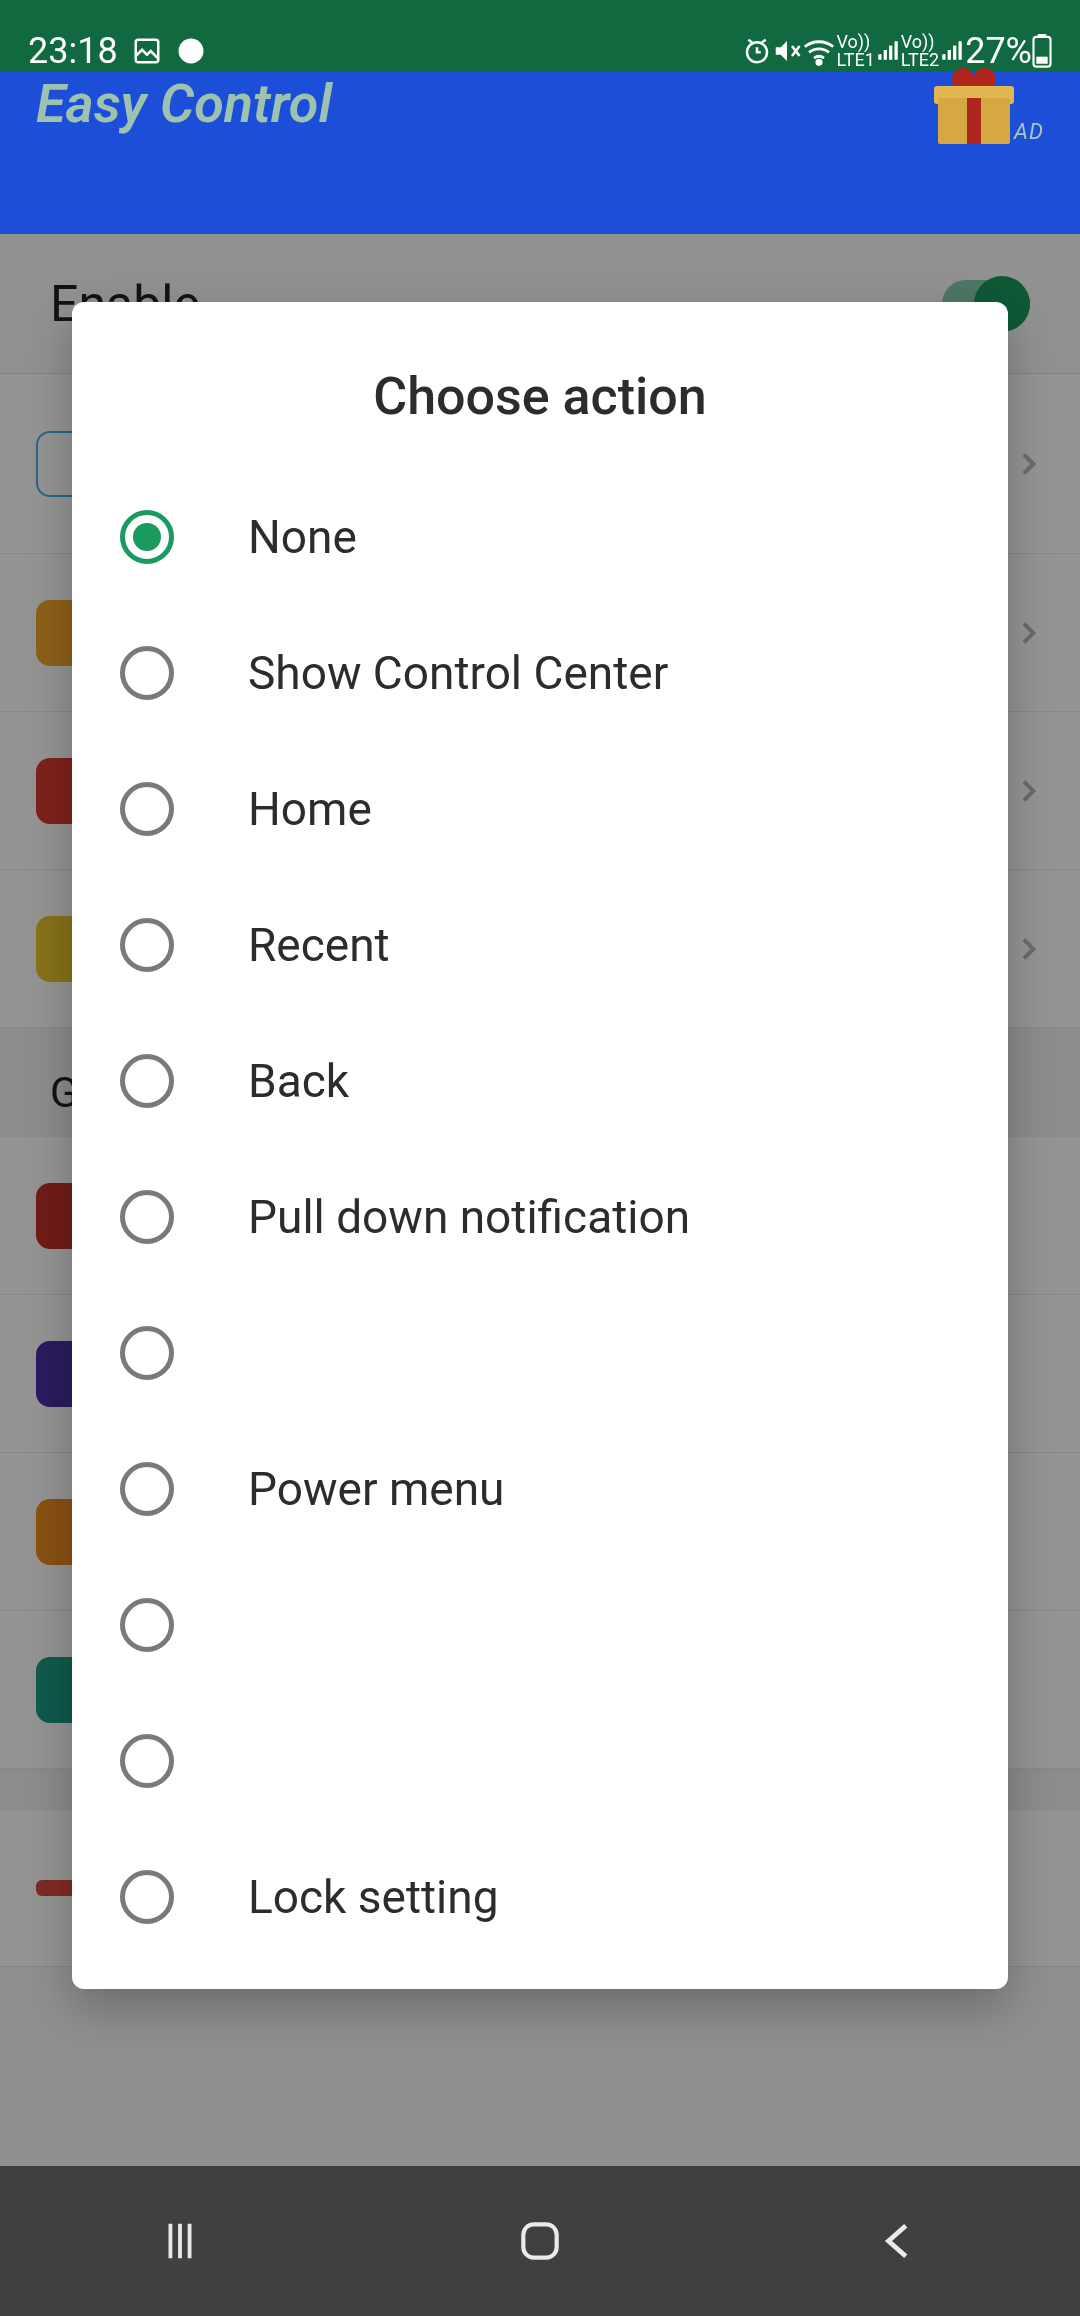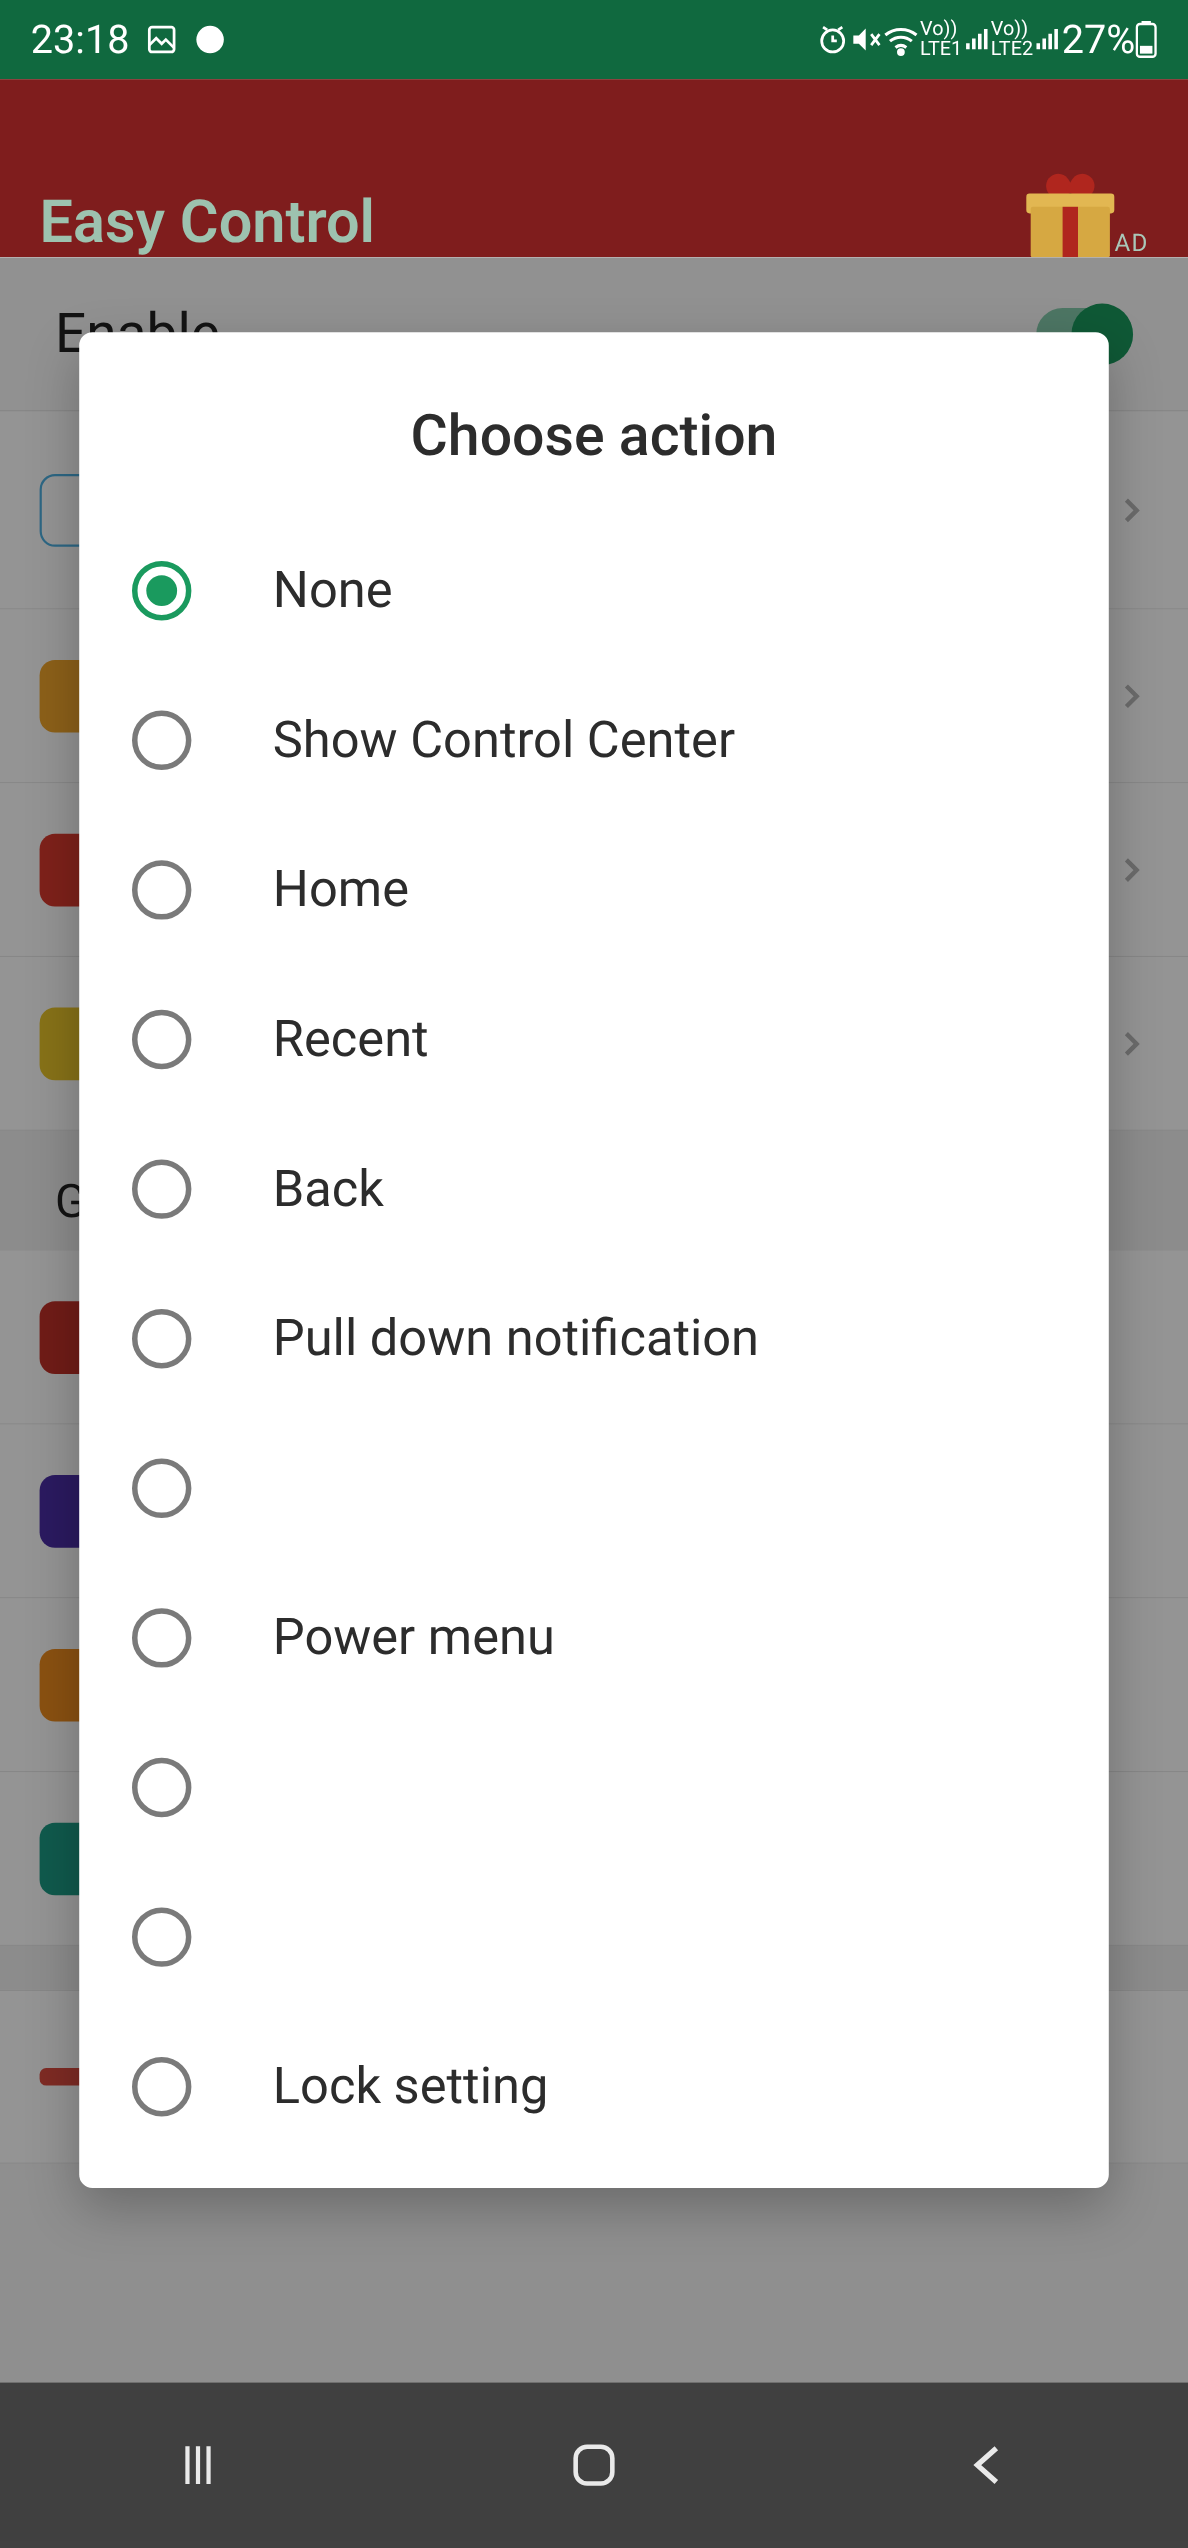--- a/index.html
+++ b/index.html
@@ -4,36 +4,37 @@
 <style>
   * { margin: 0; padding: 0; box-sizing: border-box; }
   html, body { width: 1080px; height: 2316px; overflow: hidden; font-family: Roboto, "Helvetica Neue", Arial, sans-serif; }
   body { background: #f2f2f2; position: relative; }
 
   
   .status-bar {
     height: 72px;
     background: #10693f;
     color: #fff;
-    display: flex; align-items: center; justify-content: space-between;
+    display: flex; align-items: flex-end; justify-content: space-between;
     padding: 0 28px;
     font-size: 36px;
   }
   .status-left { display: flex; align-items: center; gap: 14px; }
   .status-right { display: flex; align-items: center; gap: 0; }
   .status-icon { display: inline-flex; align-items: center; }
   .status-icon svg { display:block; }
 
   
   .app-bar {
     height: 162px;
-    background: #7f1d1d;
-    display: flex; align-items: flex-end; justify-content: space-between;
+    background: #1d4ed8;
+    display: flex; align-items: flex-start; justify-content: space-between;
     padding: 0 36px;
     position: relative;
+    font-style: italic;
   }
   .app-title {
     color: #9dc2af;
     font-size: 54px;
     font-weight: 600;
   }
   .gift-wrap { display:flex; flex-direction:row; align-items:flex-end; }
   .gift-box { width: 80px; height: 72px; position: relative; }
   .gift-box .box { position:absolute; left:4px; right:4px; bottom:0; height:46px; background:#d6a842; border-radius:2px; }
   .gift-box .lid { position:absolute; left:0; right:0; top:14px; height:18px; background:#e2b752; border-radius:3px; }

